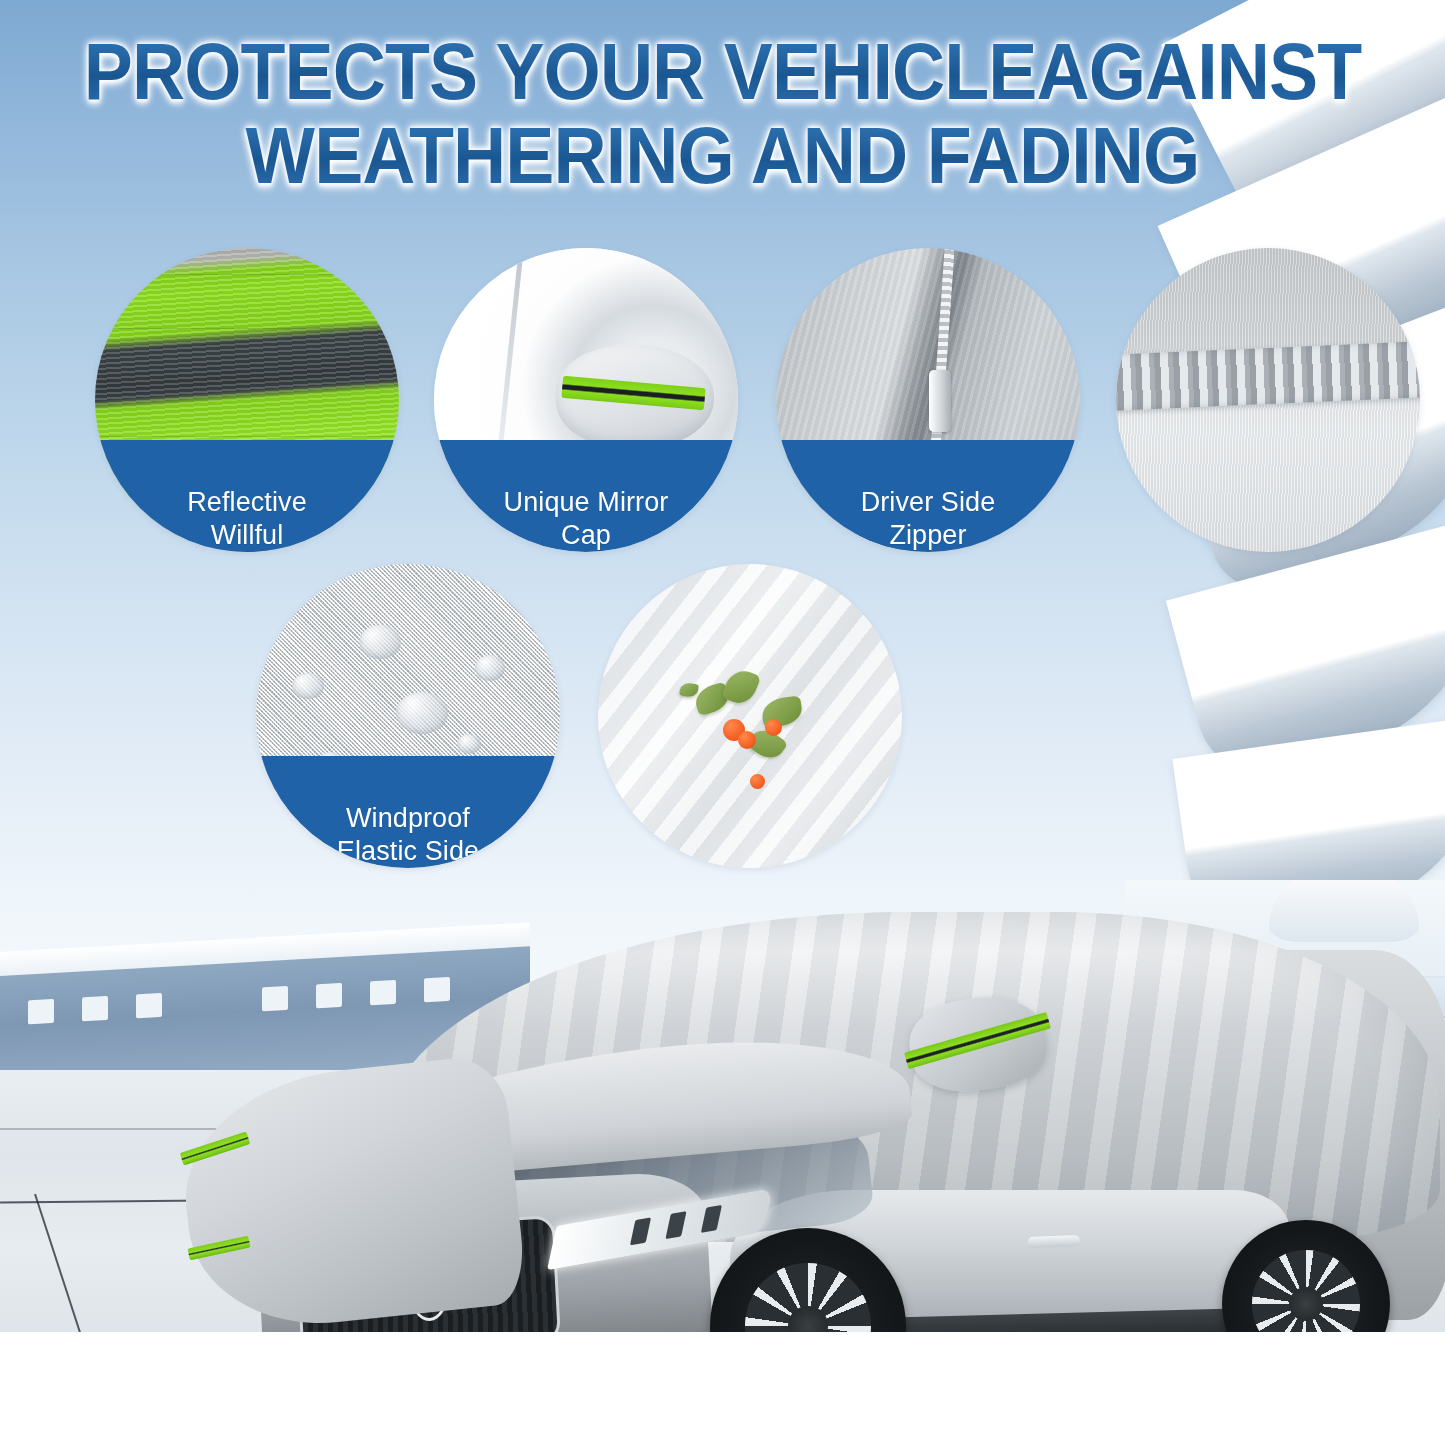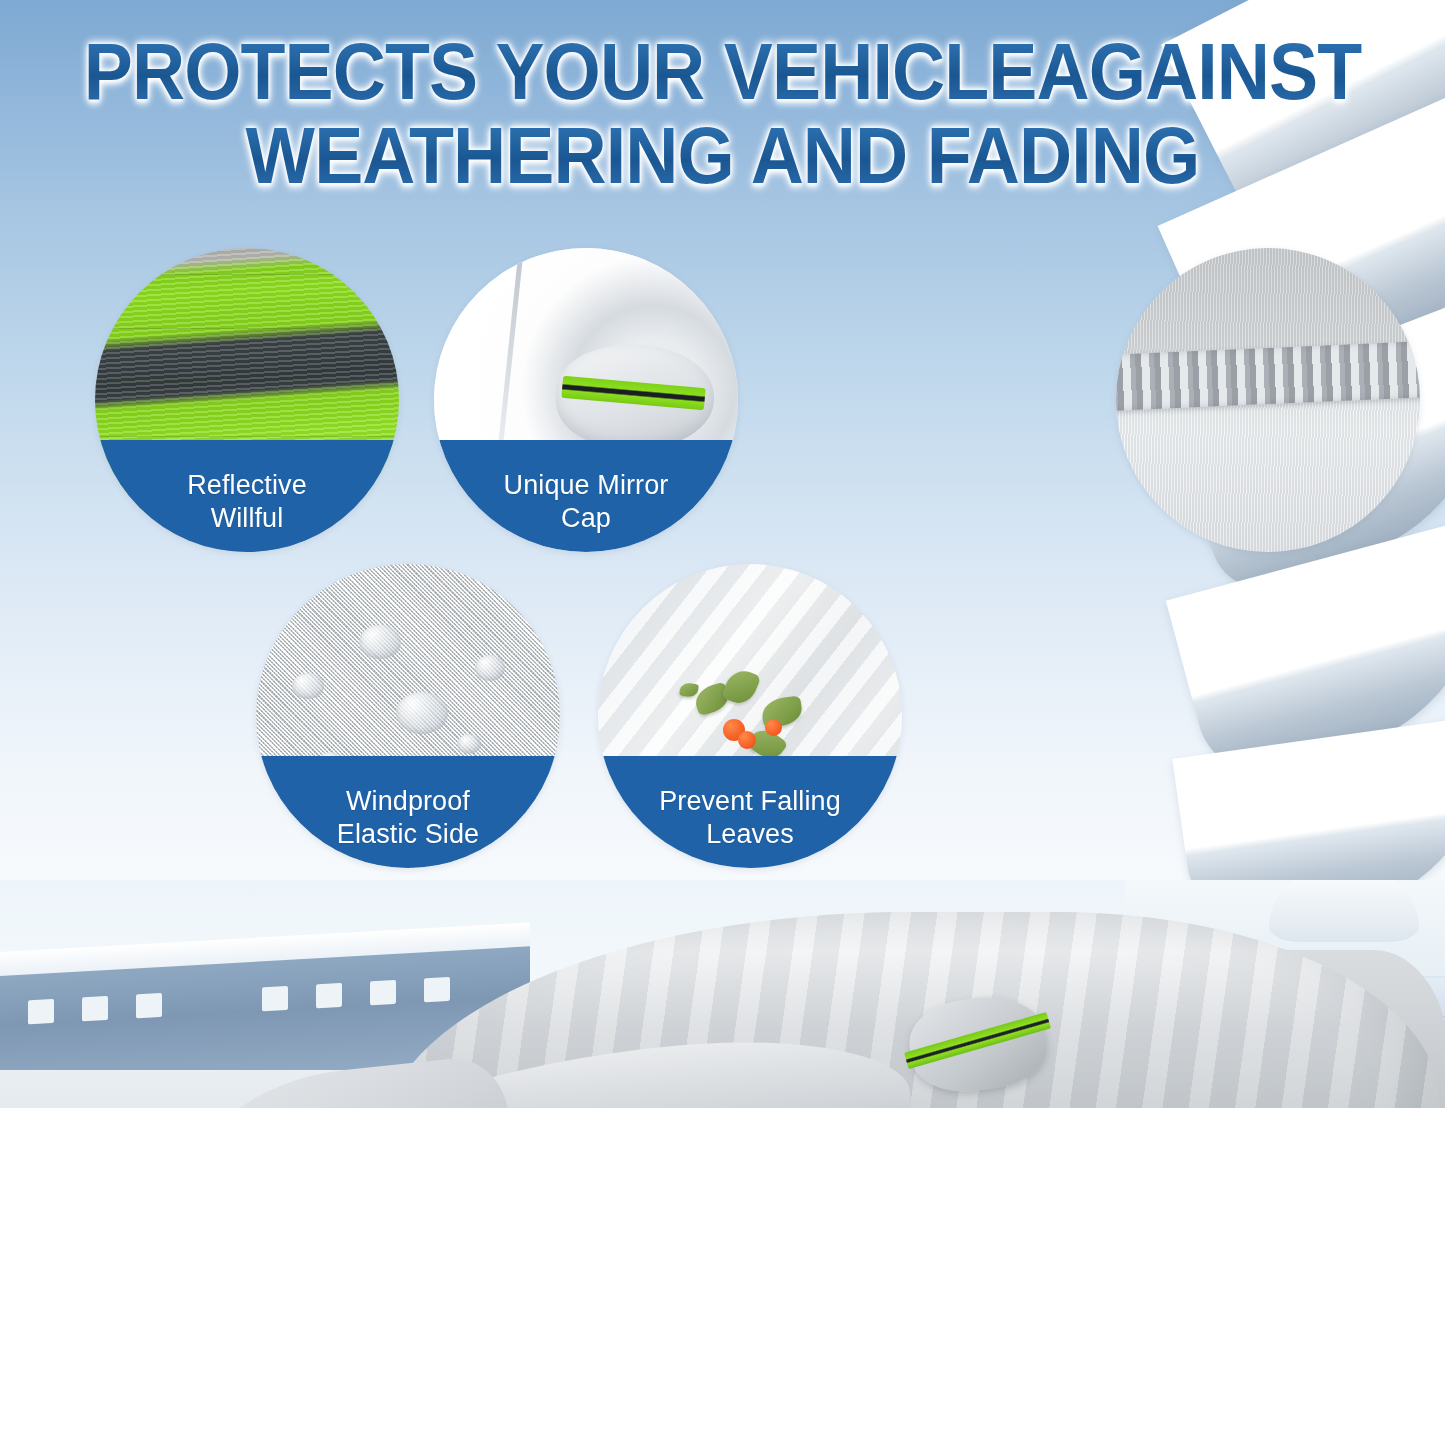--- a/index.html
+++ b/index.html
@@ -9,21 +9,21 @@
     width: 1445px;
     height: 1445px;
     overflow: hidden;
     font-family: "Liberation Sans", sans-serif;
     background: #ffffff;
   }
 
   #poster {
     position: relative;
     width: 1445px;
-    height: 1108px;
+    height: 1332px;
     overflow: hidden;
     background: linear-gradient(to bottom,
         #7ea9d2 0%,
         #8fb5da 8%,
         #a8c7e3 20%,
         #c0d8ec 34%,
         #d6e5f3 48%,
         #e6eff8 60%,
         #f1f6fb 70%,
         #f7fafd 80%,
@@ -126,21 +126,21 @@
   .circle .photo {
     position: absolute;
     inset: 0;
   }
   .banner {
     position: absolute;
     left: 0; right: 0; bottom: 0;
     height: 112px;
     background: #1f62a8;
     display: flex;
-    align-items: center;
+    align-items: flex-end;
     justify-content: center;
     padding-top: 12px;
     z-index: 5;
   }
   .banner-text {
     color: #ffffff;
     font-size: 27px;
     line-height: 33px;
     font-weight: 400;
     text-align: center;
@@ -641,20 +641,33 @@
       <div class="gstripe"></div>
     </div>
     <div class="banner">
       <div class="banner-text">
         <span>Unique Mirror</span><br>
         <span>Cap</span>
       </div>
     </div>
   </div>
 
+  <div class="circle c3">
+    <div class="photo art-zipper">
+      <div class="dark-gap"></div>
+      <div class="zip-track"></div>
+      <div class="zip-pull"></div>
+    </div>
+    <div class="banner">
+      <div class="banner-text">
+        <span>Driver Side</span><br>
+        <span>Zipper</span>
+      </div>
+    </div>
+  </div>
 
   <div class="circle c4">
     <div class="photo art-elastic">
       <div class="band"></div>
     </div>
   </div>
 
   <div class="circle c5">
     <div class="photo art-windproof">
       <div class="bead b1"></div>
@@ -678,26 +691,20 @@
       <div class="leaf lf5"></div>
       <div class="leaf lf1"></div>
       <div class="leaf lf2"></div>
       <div class="leaf lf3"></div>
       <div class="leaf lf4"></div>
       <div class="berry br1"></div>
       <div class="berry br2"></div>
       <div class="berry br3"></div>
       <div class="berry br4"></div>
     </div>
-    <div class="banner">
-      <div class="banner-text">
-        <span>Prevent Falling</span><br>
-        <span>Leaves</span>
-      </div>
-    </div>
   </div>
 
 
   <div class="car-scene">
     <div class="sky"></div>
 
     <div class="far-building"></div>
     <div class="far-rail"></div>
     <div class="dome"></div>
 

